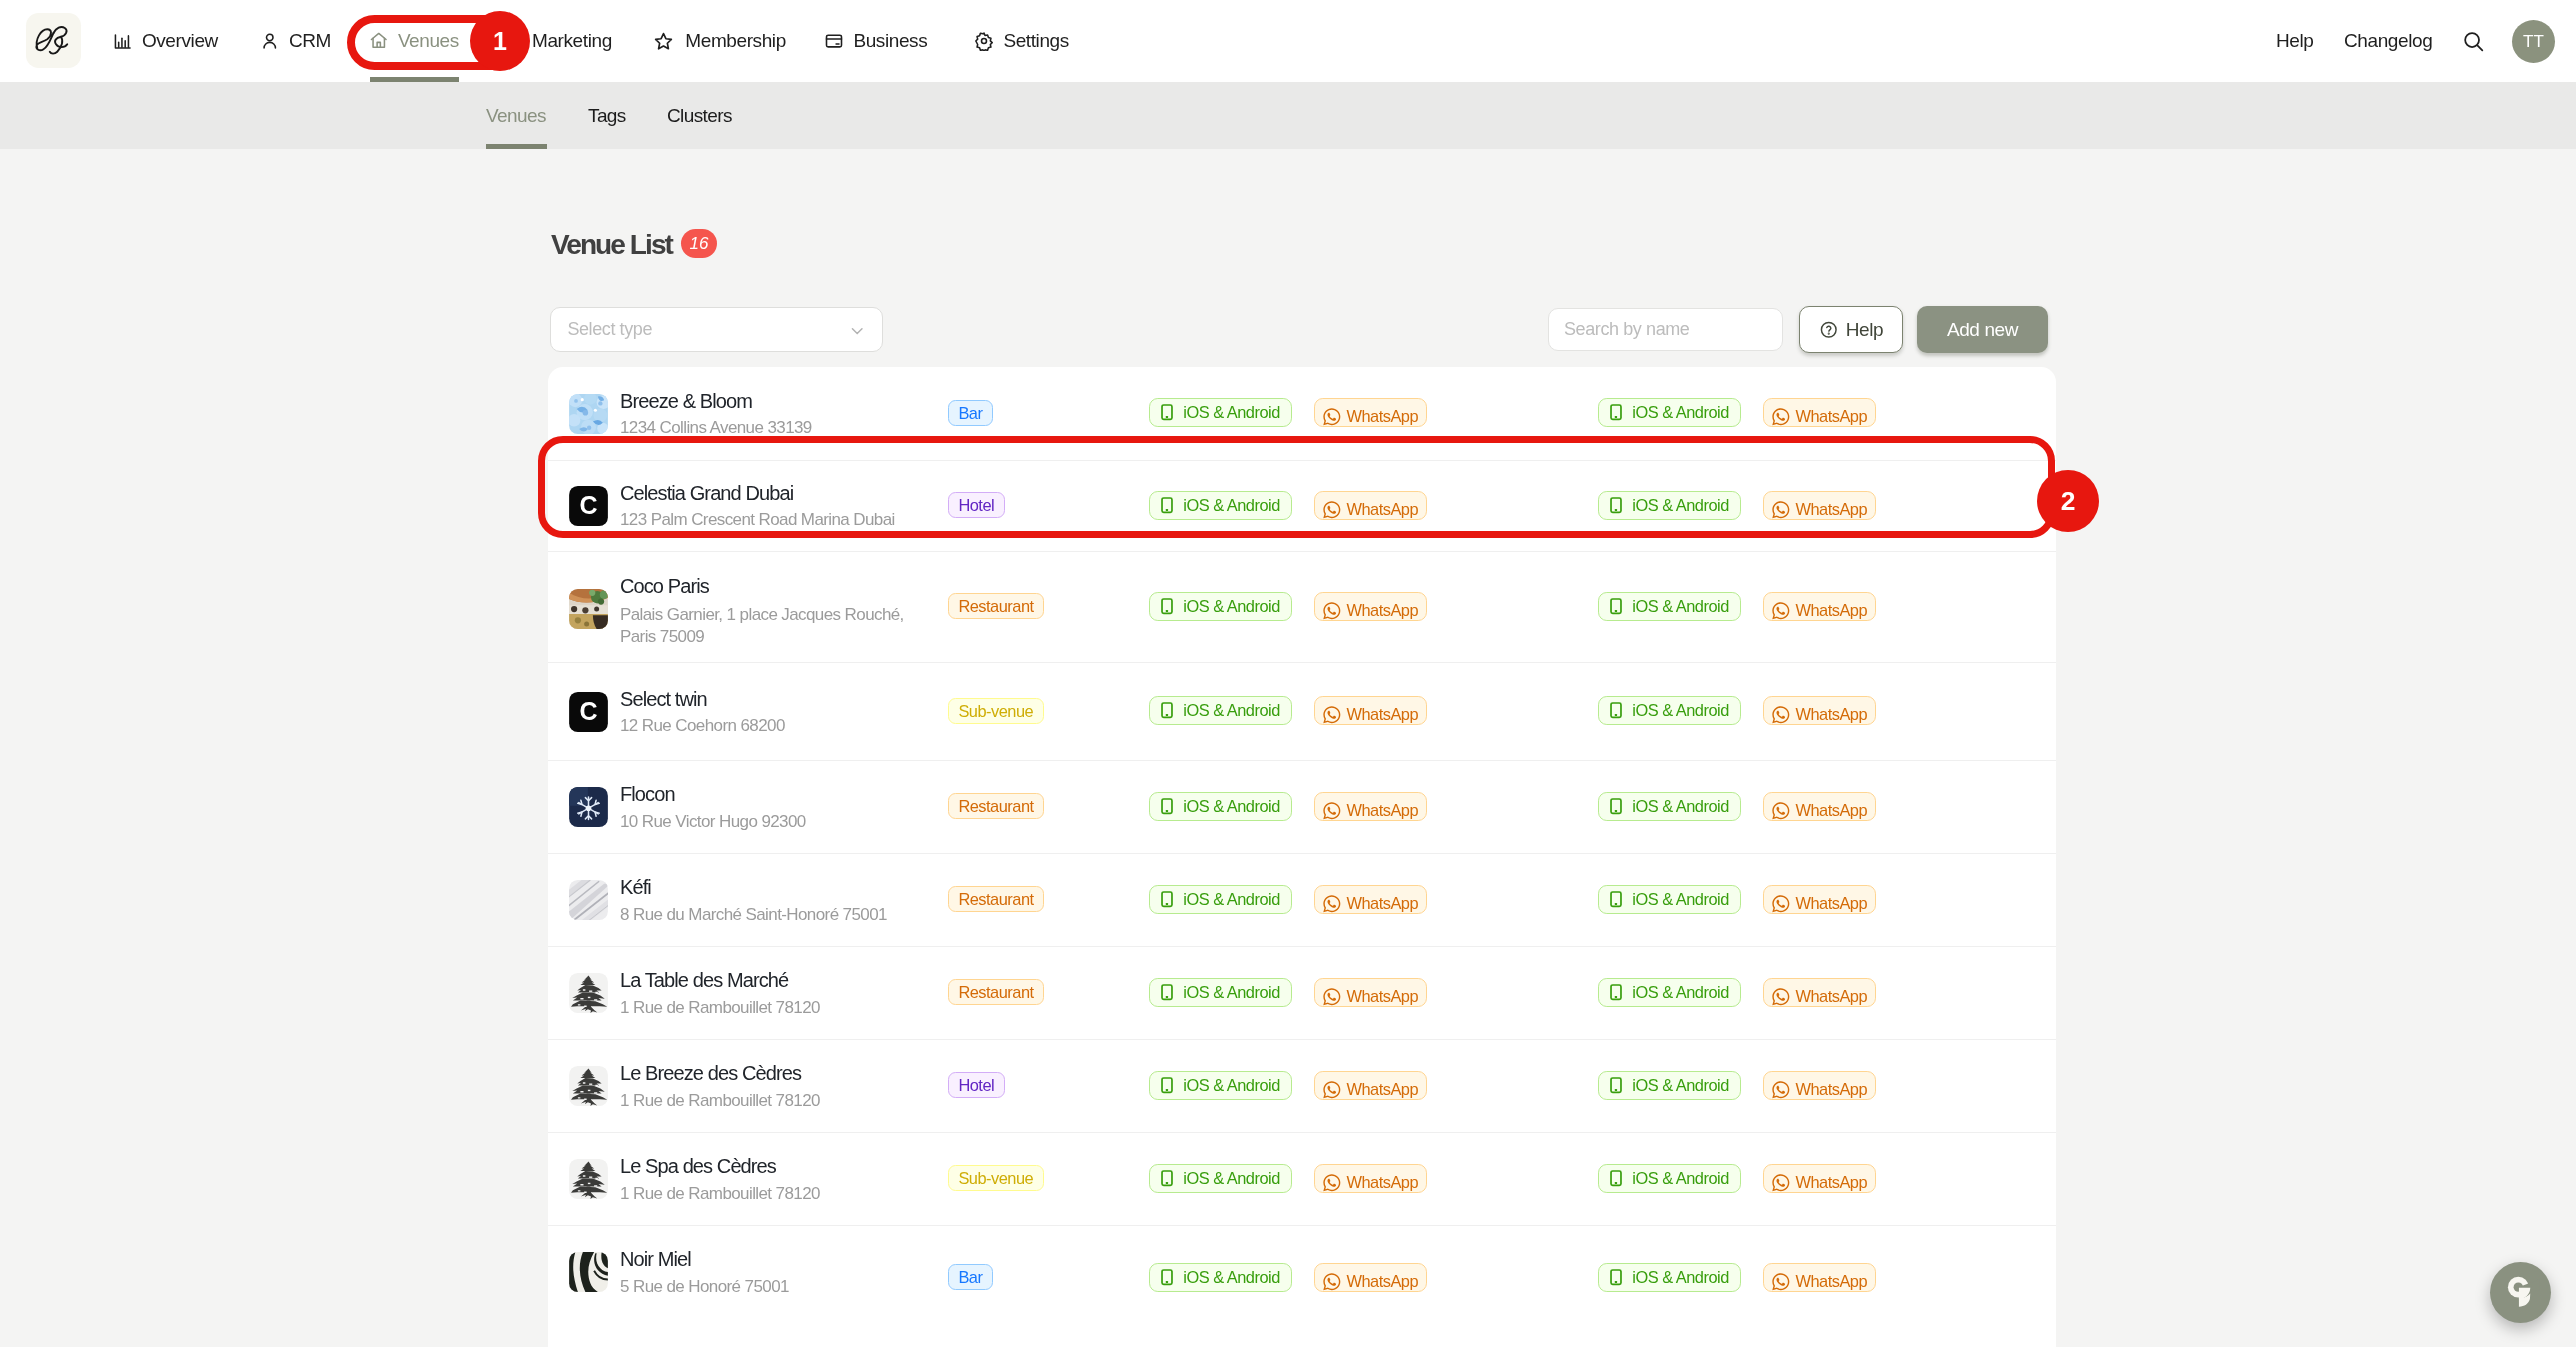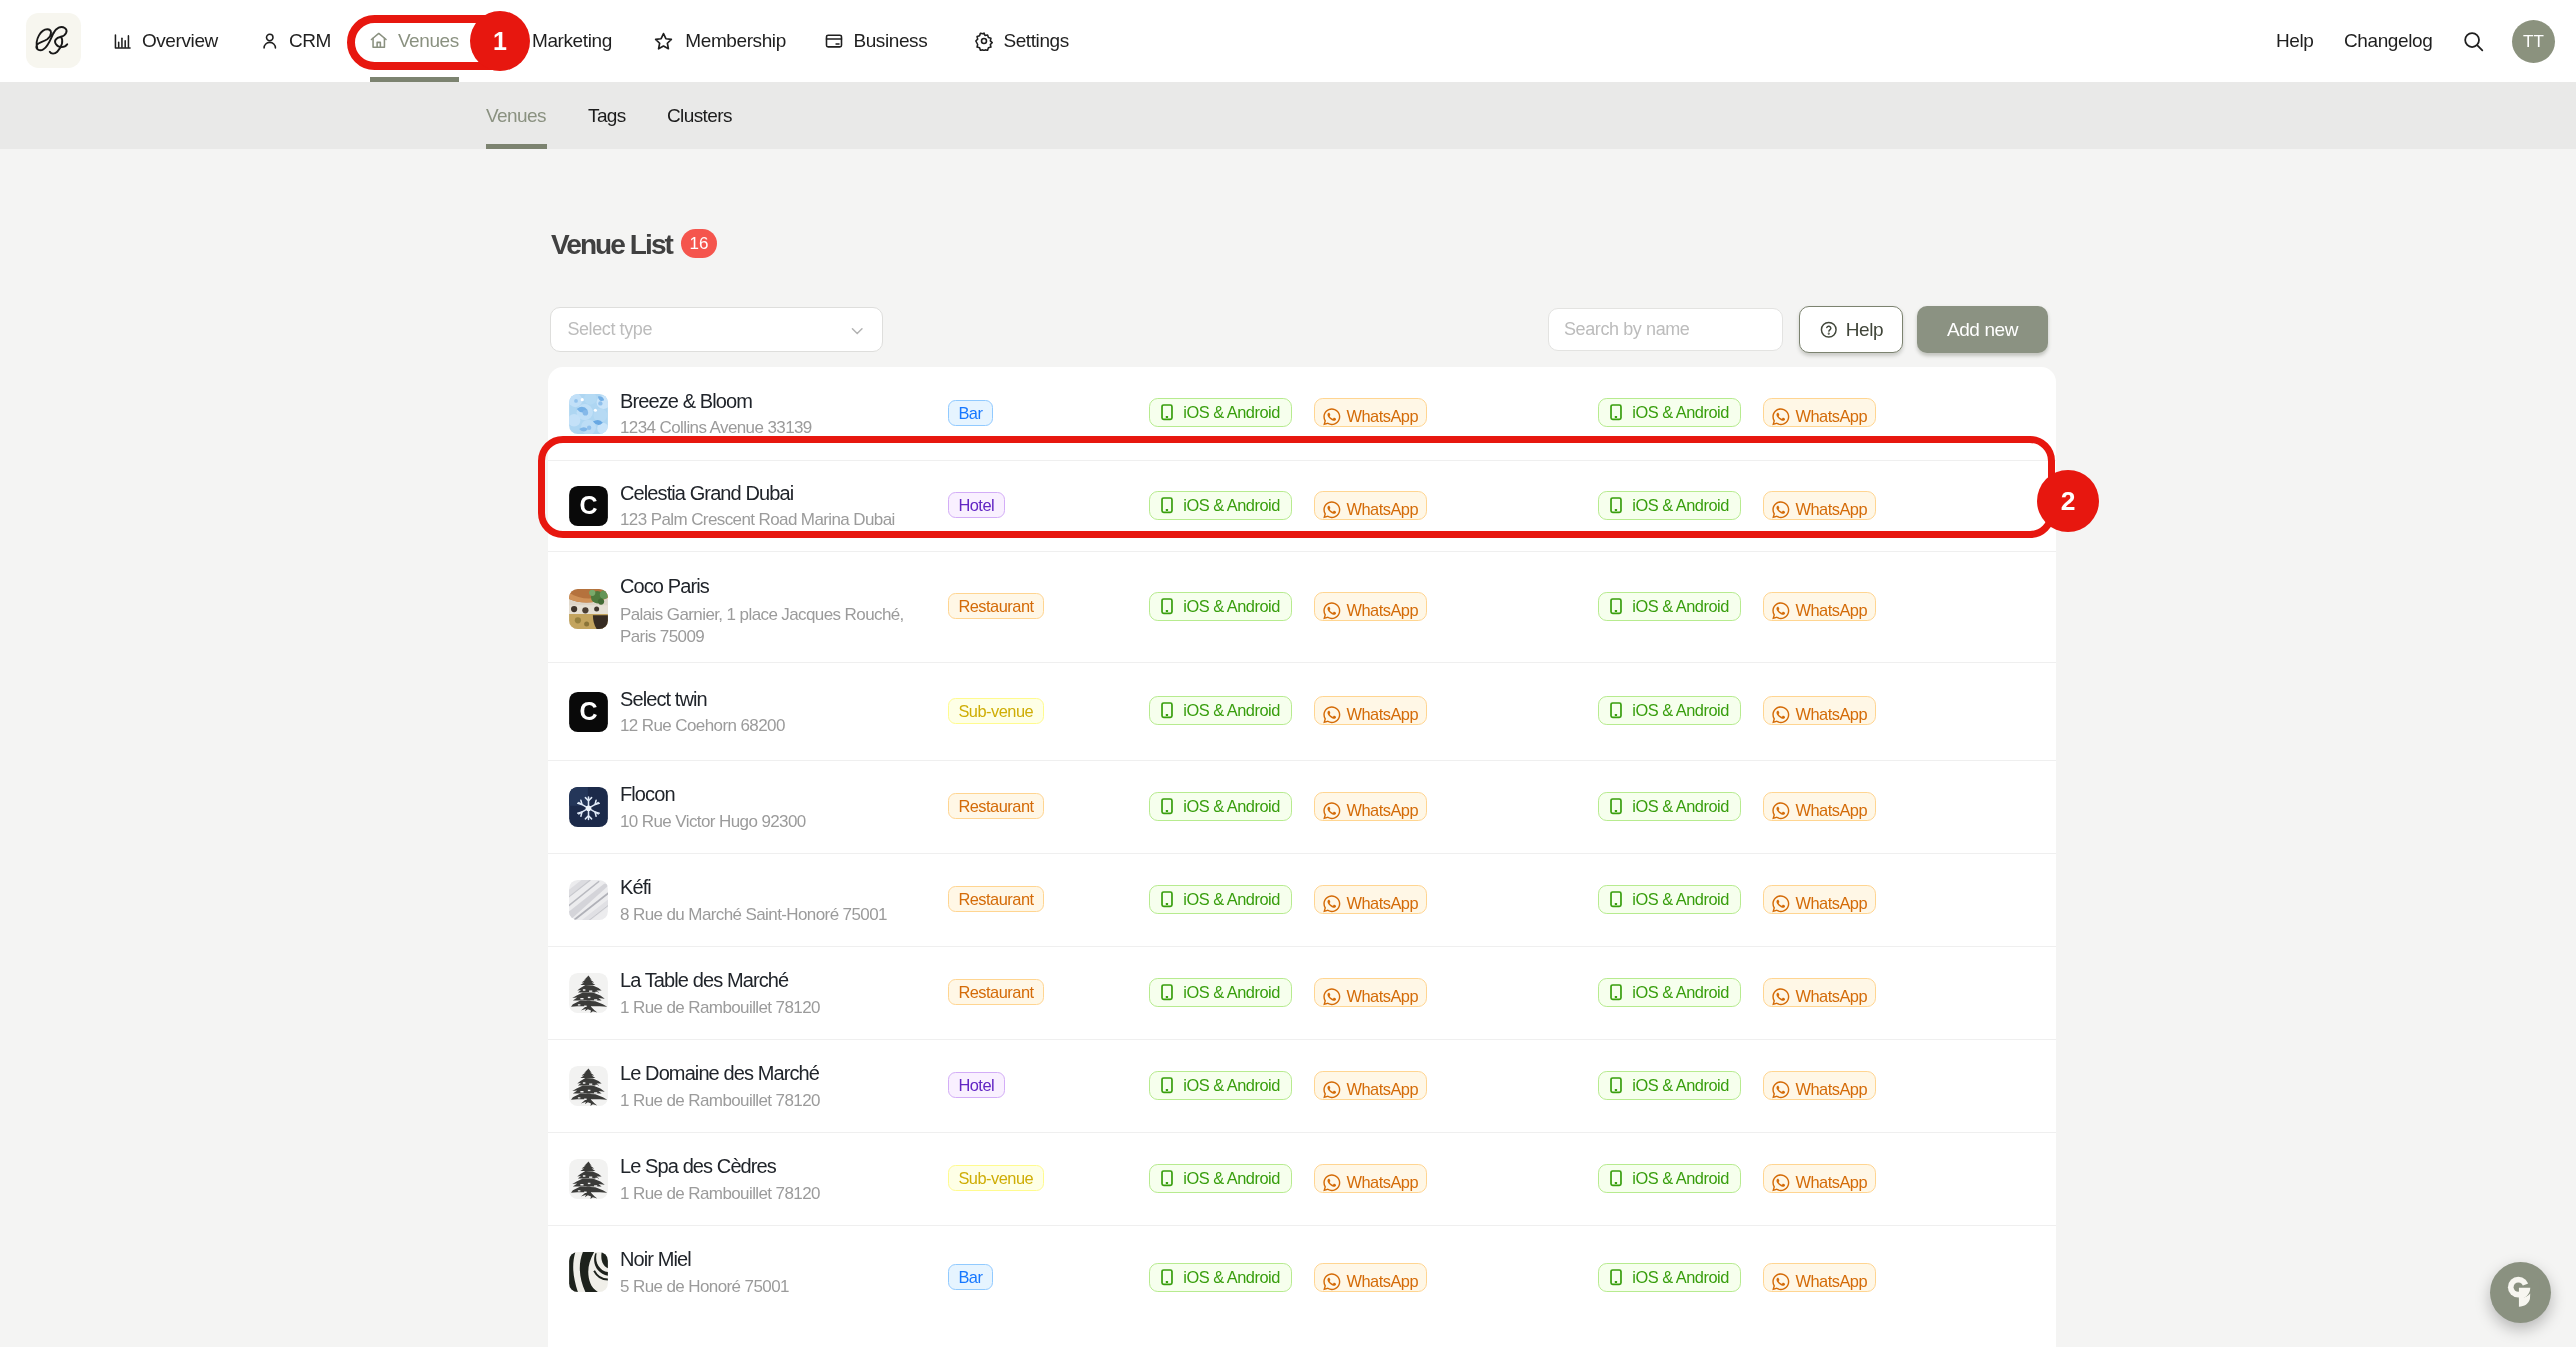--- a/index.html
+++ b/index.html
@@ -17,21 +17,21 @@
 .avatar { position:absolute; left:2512px; top:20px; width:43px; height:43px; border-radius:50%; background:#8b927e; color:#fff; font-size:17px; letter-spacing:0px; display:flex; align-items:center; justify-content:center; }
 
 
 .tabband { position:absolute; left:0; top:82px; width:2576px; height:67px; background:#e9e9e8; }
 .tab { position:absolute; top:0; height:67px; display:flex; align-items:center; font-size:19px; letter-spacing:-0.6px; color:#1c1c1c; }
 .tab.active { color:#8a9180; }
 .tab-underline { position:absolute; left:486px; top:62px; width:61px; height:5px; background:#7c8370; }
 
 
 .title { position:absolute; left:551px; top:229px; font-size:28px; font-weight:bold; letter-spacing:-1.9px; color:#404040; }
-.countbadge { position:absolute; left:681px; top:229px; width:36px; height:29px; border-radius:14.5px; background:#f5554d; color:#fff; font-size:17px; display:flex; align-items:center; justify-content:center; letter-spacing:0; }
+.countbadge { position:absolute; left:681px; top:229px; width:36px; height:29px; border-radius:14.5px; background:#f5554d; color:#fff; font-size:17px; display:flex; align-items:center; justify-content:center; letter-spacing:0;font-style:italic; }
 .select { position:absolute; left:550px; top:307px; width:333px; height:45px; background:#fff; border:1.3px solid #dededc; border-radius:10px; display:flex; align-items:center; padding:0 16.4px; font-size:18px; letter-spacing:-0.4px; color:#bcbcbc; }
 .select svg { position:absolute; right:16.4px; top:15px; }
 .searchbox { position:absolute; left:1548px; top:308px; width:235px; height:43px; background:#fff; border:1.3px solid #e3e3e1; border-radius:10px; display:flex; align-items:center; padding:0 15px; font-size:18px; letter-spacing:-0.4px; color:#bcbcbc; }
 .helpbtn { position:absolute; left:1799px; top:306px; width:104px; height:47px; background:#fff; border:1.9px solid #7c8370; border-radius:10px; display:flex; align-items:center; justify-content:center; gap:7.5px; font-size:19px; letter-spacing:-0.4px; color:#41463a; box-shadow:0 2.5px 3.8px rgba(80,85,70,.25); }
 .addbtn { position:absolute; left:1917px; top:306px; width:131px; height:47px; background:#8b9282; border-radius:10px; display:flex; align-items:center; justify-content:center; font-size:19px; letter-spacing:-0.4px; color:#ffffff; box-shadow:0 2.5px 3.8px rgba(80,85,70,.3); }
 
 
 .card { position:absolute; left:548px; top:367px; width:1508px; height:981px; background:#fff; border-radius:15px 15px 0 0; overflow:hidden; }
 .thead { position:relative; height:70px; background:#fafafa; border-bottom:1.3px solid #f0f0f0; font-weight:bold; font-size:19.5px; letter-spacing:-0.6px; color:#24262b; }
 .th { position:absolute; top:0; height:70px; display:flex; align-items:center; }
@@ -510,21 +510,21 @@
             <rect x="32" y="28" width="5" height="2.2"></rect>
             <rect x="42" y="30" width="4" height="2"></rect>
             <rect x="18" y="40" width="5" height="2.4"></rect>
             <rect x="30" y="38" width="4" height="2.2"></rect>
             <rect x="40" y="42" width="5" height="2.4"></rect>
             <rect x="24" y="52" width="4" height="2.4"></rect>
             <rect x="14" y="50" width="4" height="2"></rect>
           </g>
         </svg>
       </div>
-    <div class="vname" style="top:22px;">Le Domaine des Marché</div>
+    <div class="vname" style="top:22px;">Le Breeze des Cèdres</div>
     <div class="vaddr" style="top:50px;">1 Rue de Rambouillet 78120</div>
     <div class="tag purple" style="left:400px; top:32px;">Hotel</div>
     <div class="pill green" style="left:601px; top:31px;">
         <svg width="12" height="16.4" viewBox="0 0 19 26">
           <rect x="1.6" y="1.6" width="15.8" height="22.8" rx="2.6" stroke="#389e0d" stroke-width="2.7" fill="none"></rect>
           <rect x="7.6" y="19.2" width="3.6" height="3.2" rx="0.5" fill="#389e0d"></rect>
         </svg>
         <span>iOS &amp; Android</span>
       </div>
     <div class="pill orange" style="left:766px; top:31px;">

